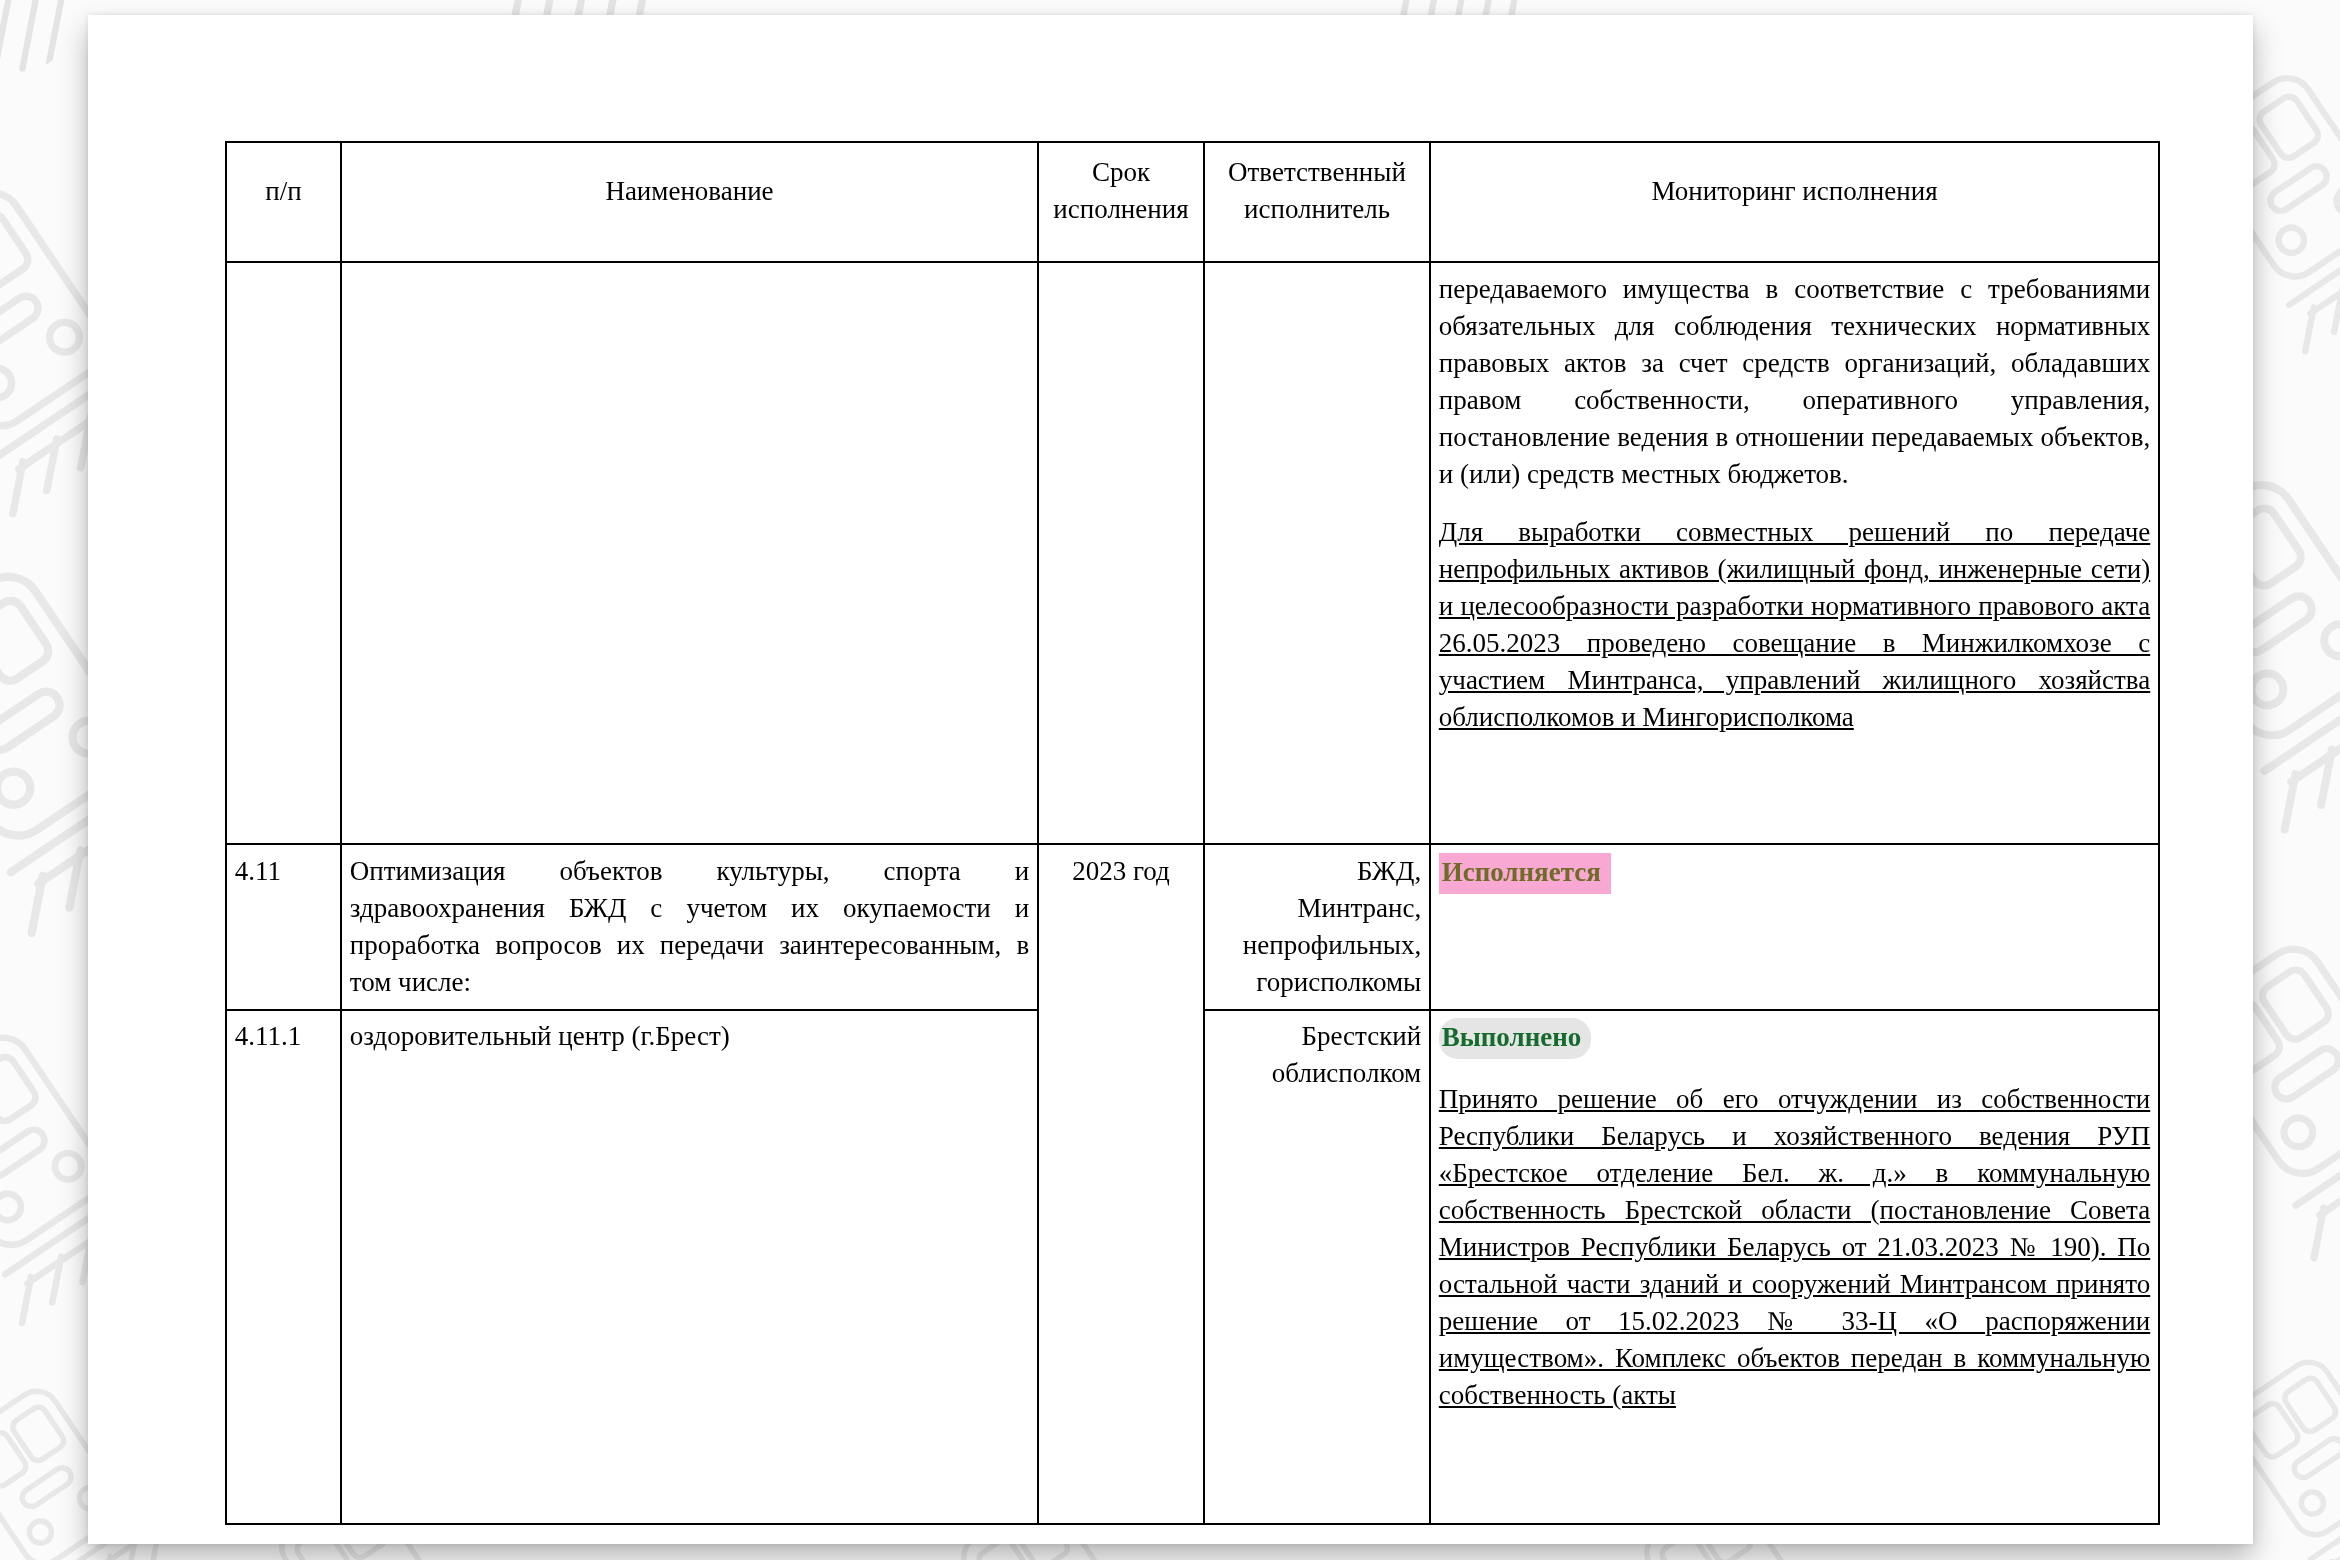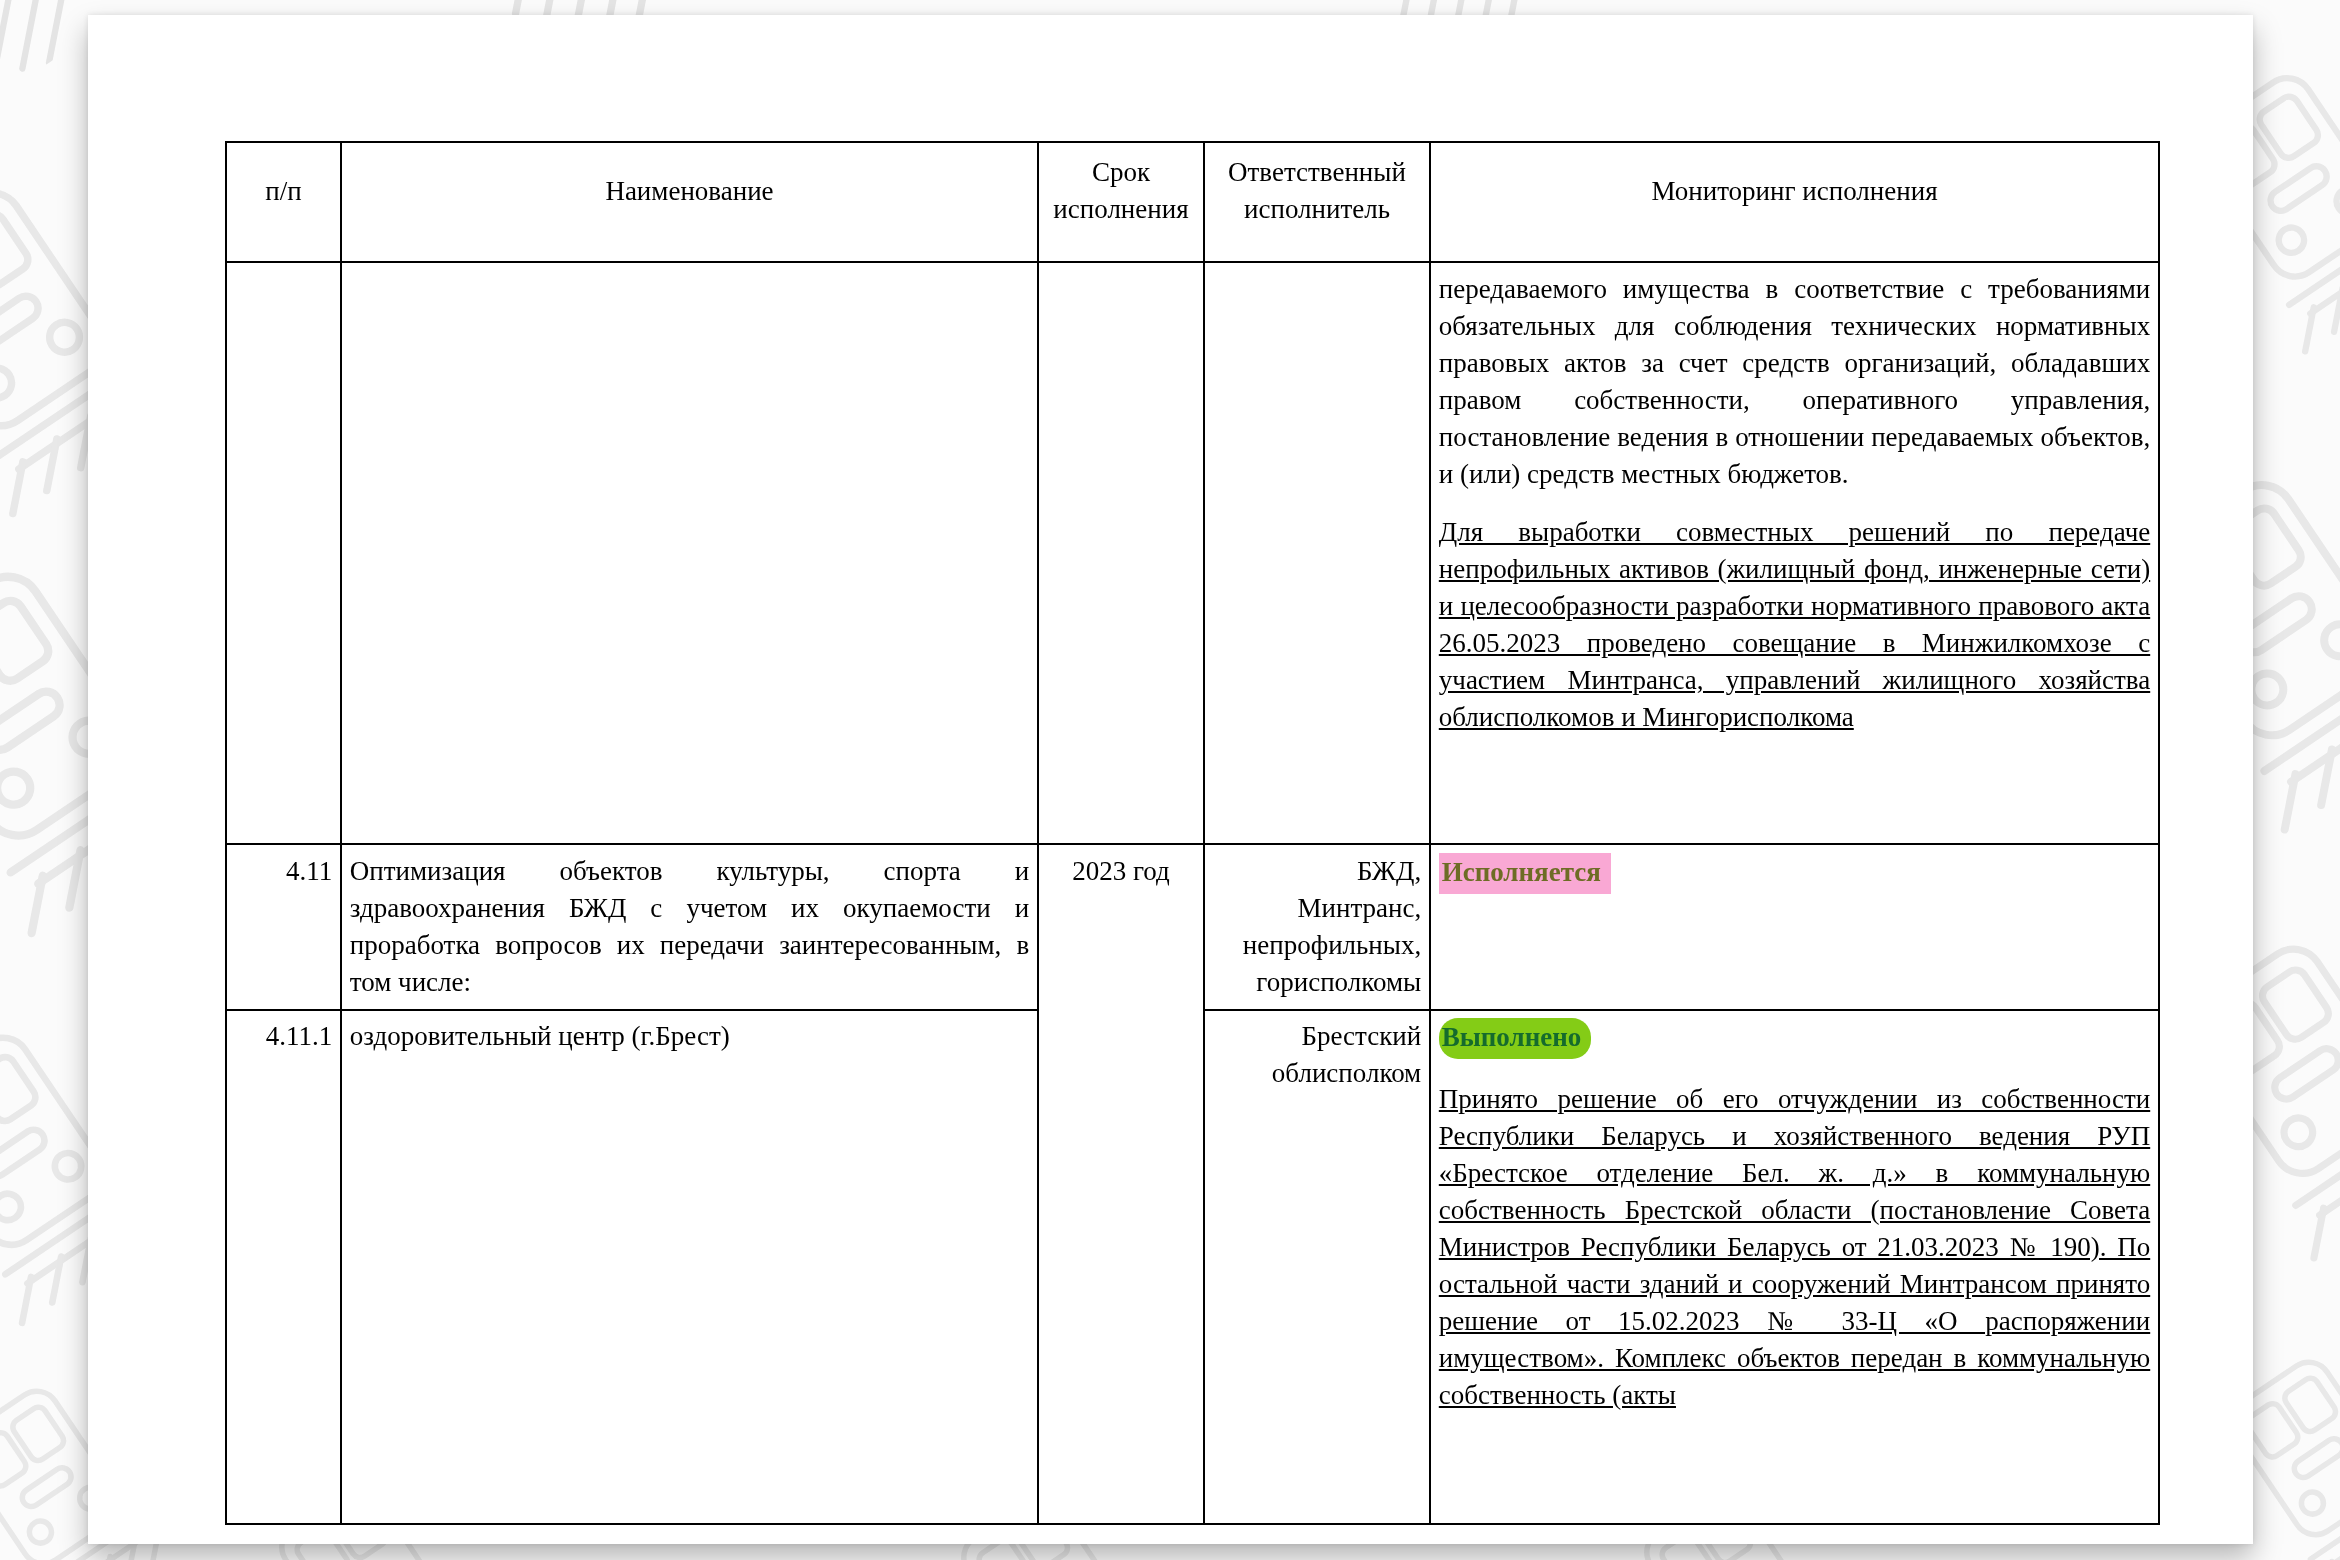--- a/index.html
+++ b/index.html
@@ -50,36 +50,36 @@
     border-bottom-width: 2.9px;
     vertical-align: top;
     padding: 7.8px 7.8px;
     font-weight: normal;
   }
   table.plan th {
     vertical-align: middle;
     text-align: center;
     padding: 3.9px 5.9px 25px 5.9px;
   }
-  td.c-num   { text-align: right; }
+  td.c-num   { text-align: left; }
   td.c-name  { text-align: justify; margin-left: 46px; }
   td.c-name.plain { text-align: left; }
   td.c-term  { text-align: center; }
   td.c-resp  { text-align: right; }
   td.c-mon   { text-align: justify; padding-left: 11.7px; padding-right: 9.8px; }
   td.c-mon p + p { margin-top: 21.5px; text-decoration: underline; }
   .line { display: block; }
   .status-line { text-align: left; }
   .hl {
     display: inline-block;
     font-weight: bold;
     padding: 1px 9.8px 2.9px 2.9px;
   }
   .hl-yellow { background: #f9a8d4; color: #6e6c25; }
-  .hl-green  { background: #84cc16; color: #156b2d; border-radius: 19px; }
+  .hl-green  { background: #e5e5e5; color: #156b2d; border-radius: 19px; }
 </style>
 </head>
 <body>
 
 <div class="page">
 
   <svg width="0" height="0" style="position:absolute" aria-hidden="true">
     <defs>
       <symbol id="train" viewBox="0 0 120 164">
         <g fill="none" stroke="#e6e6e6" stroke-width="4" stroke-linejoin="round" stroke-linecap="round">

